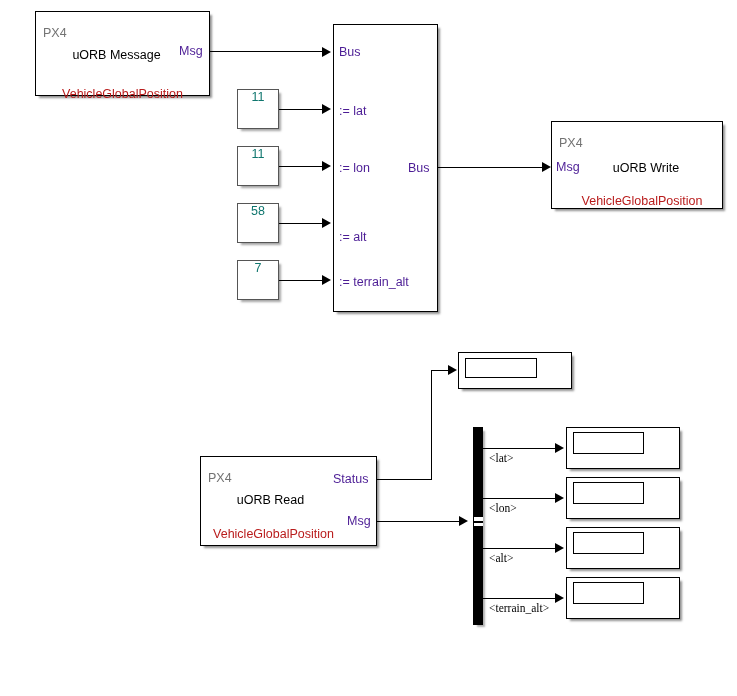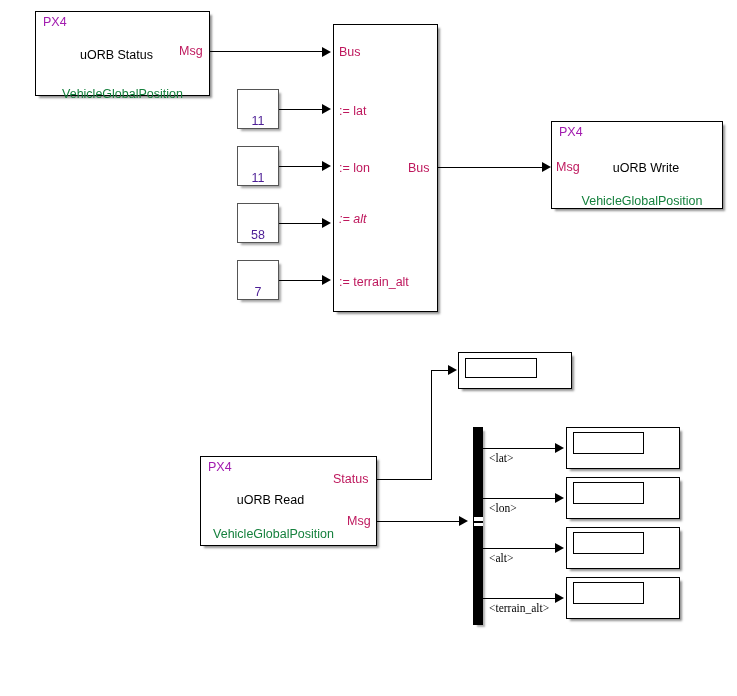--- a/index.html
+++ b/index.html
@@ -12,57 +12,57 @@
   }
   .blk{
     position:absolute;
     background:#ffffff;
     border:1px solid #000000;
     box-shadow:3px 3px 2px -1px rgba(110,110,110,0.75);
     box-sizing:border-box;
   }
   .px4-tag{
     position:absolute;
-    left:7px;top:3px;
-    color:#a21caf;
+    left:7px;top:14px;
+    color:#737373;
     font-size:12.5px;
     line-height:14px;
     white-space:nowrap;
   }
   .blk-mid{
     position:absolute;
     left:0;right:0;
     text-align:center;
     font-size:12.5px;
     color:#000000;
     white-space:nowrap;
   }
   .blk-bot{
     position:absolute;
     left:0;right:0;
     text-align:center;
     font-size:12.5px;
-    color:#15803d;
+    color:#b91c1c;
     white-space:nowrap;
   }
   .port-lbl{
     position:absolute;
     font-size:12.5px;
-    color:#be185d;
+    color:#4c1d95;
     white-space:nowrap;
     line-height:14px;
   }
   .const{
     position:absolute;
     background:#ffffff;
     border:1px solid #555555;
     box-shadow:3px 3px 2px -1px rgba(130,130,130,0.7);
     box-sizing:border-box;
-    display:flex;align-items:flex-end;justify-content:center;
-    font-size:12.5px;color:#4c1d95;
+    display:flex;align-items:flex-start;justify-content:center;
+    font-size:12.5px;color:#0f766e;
   }
   .wire{
     position:absolute;
     background:#000000;
   }
   .wire-h{height:1.4px;}
   .wire-v{width:1.4px;}
   .arrow{
     position:absolute;
     width:0;height:0;
@@ -115,34 +115,34 @@
     font-family:Liberation Serif, serif;
   }
 </style>
 </head>
 <body>
 
 <div id="canvas">
 
   <div class="blk" style="left:35px;top:11px;width:175px;height:85px;">
     <span class="px4-tag">PX4</span>
-    <span class="blk-mid" style="top:36px;left:18px;right:30px;">uORB Status</span>
+    <span class="blk-mid" style="top:36px;left:18px;right:30px;">uORB Message</span>
     <span class="blk-bot" style="top:76px;left:0;right:0;top:75px;">VehicleGlobalPosition</span>
   </div>
   <span class="port-lbl" style="left:179px;top:44px;">Msg</span>
 
   <div class="wire wire-h" style="left:210px;top:51px;width:112px;"></div>
   <div class="arrow" style="left:322px;top:47px;"></div>
 
   <div class="blk" style="left:333px;top:24px;width:105px;height:288px;">
   </div>
   <span class="port-lbl" style="left:339px;top:45px;">Bus</span>
   <span class="port-lbl" style="left:339px;top:104px;">:= lat</span>
   <span class="port-lbl" style="left:339px;top:161px;">:= lon</span>
-  <span class="port-lbl" style="left:339px;top:212px;font-style:italic;">:= alt</span>
+  <span class="port-lbl" style="left:339px;top:230px;">:= alt</span>
   <span class="port-lbl" style="left:339px;top:275px;">:= terrain_alt</span>
   <span class="port-lbl" style="left:408px;top:161px;">Bus</span>
 
   <div class="const" style="left:237px;top:89px;width:42px;height:40px;">
     <span>11</span>
   </div>
   <div class="wire wire-h" style="left:279px;top:109px;width:43px;"></div>
   <div class="arrow" style="left:322px;top:104px;"></div>
 
   <div class="const" style="left:237px;top:146px;width:42px;height:40px;">

